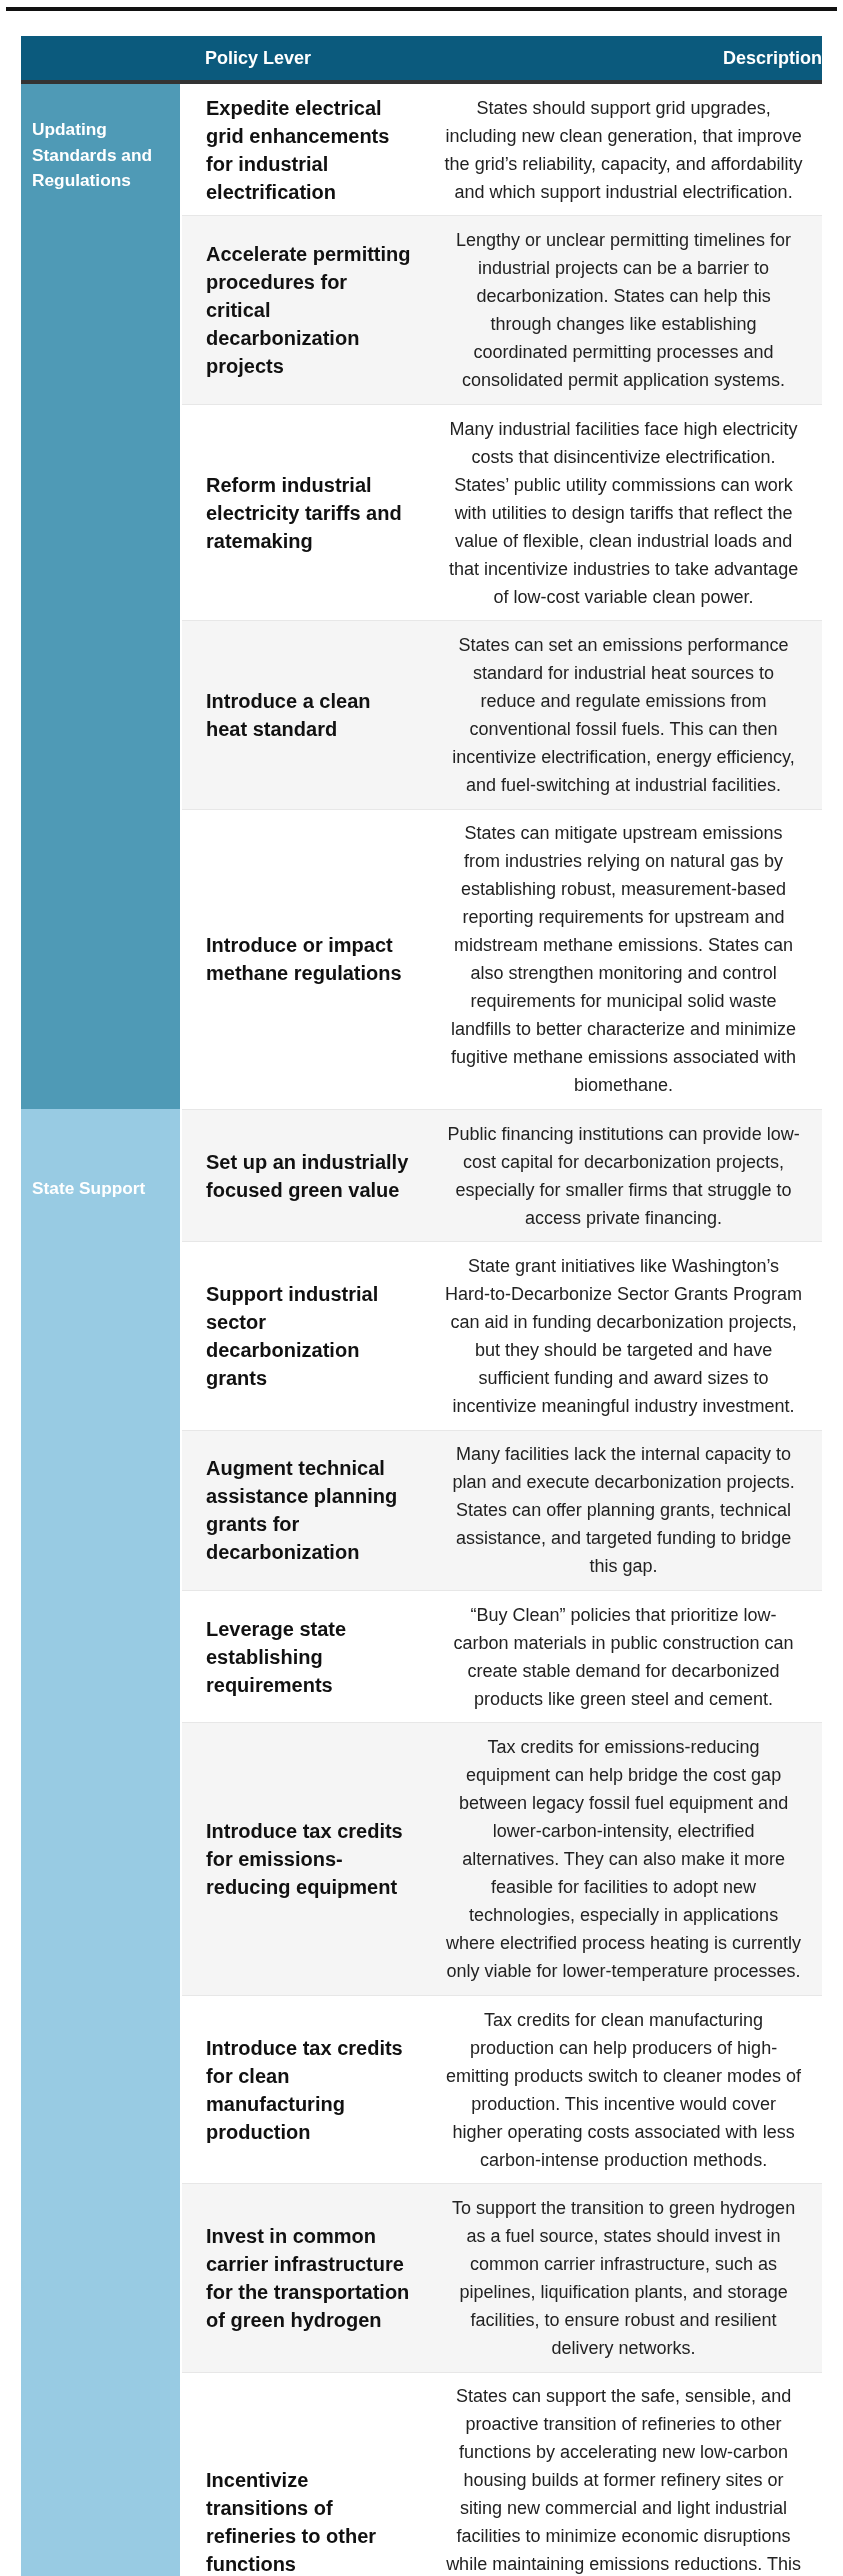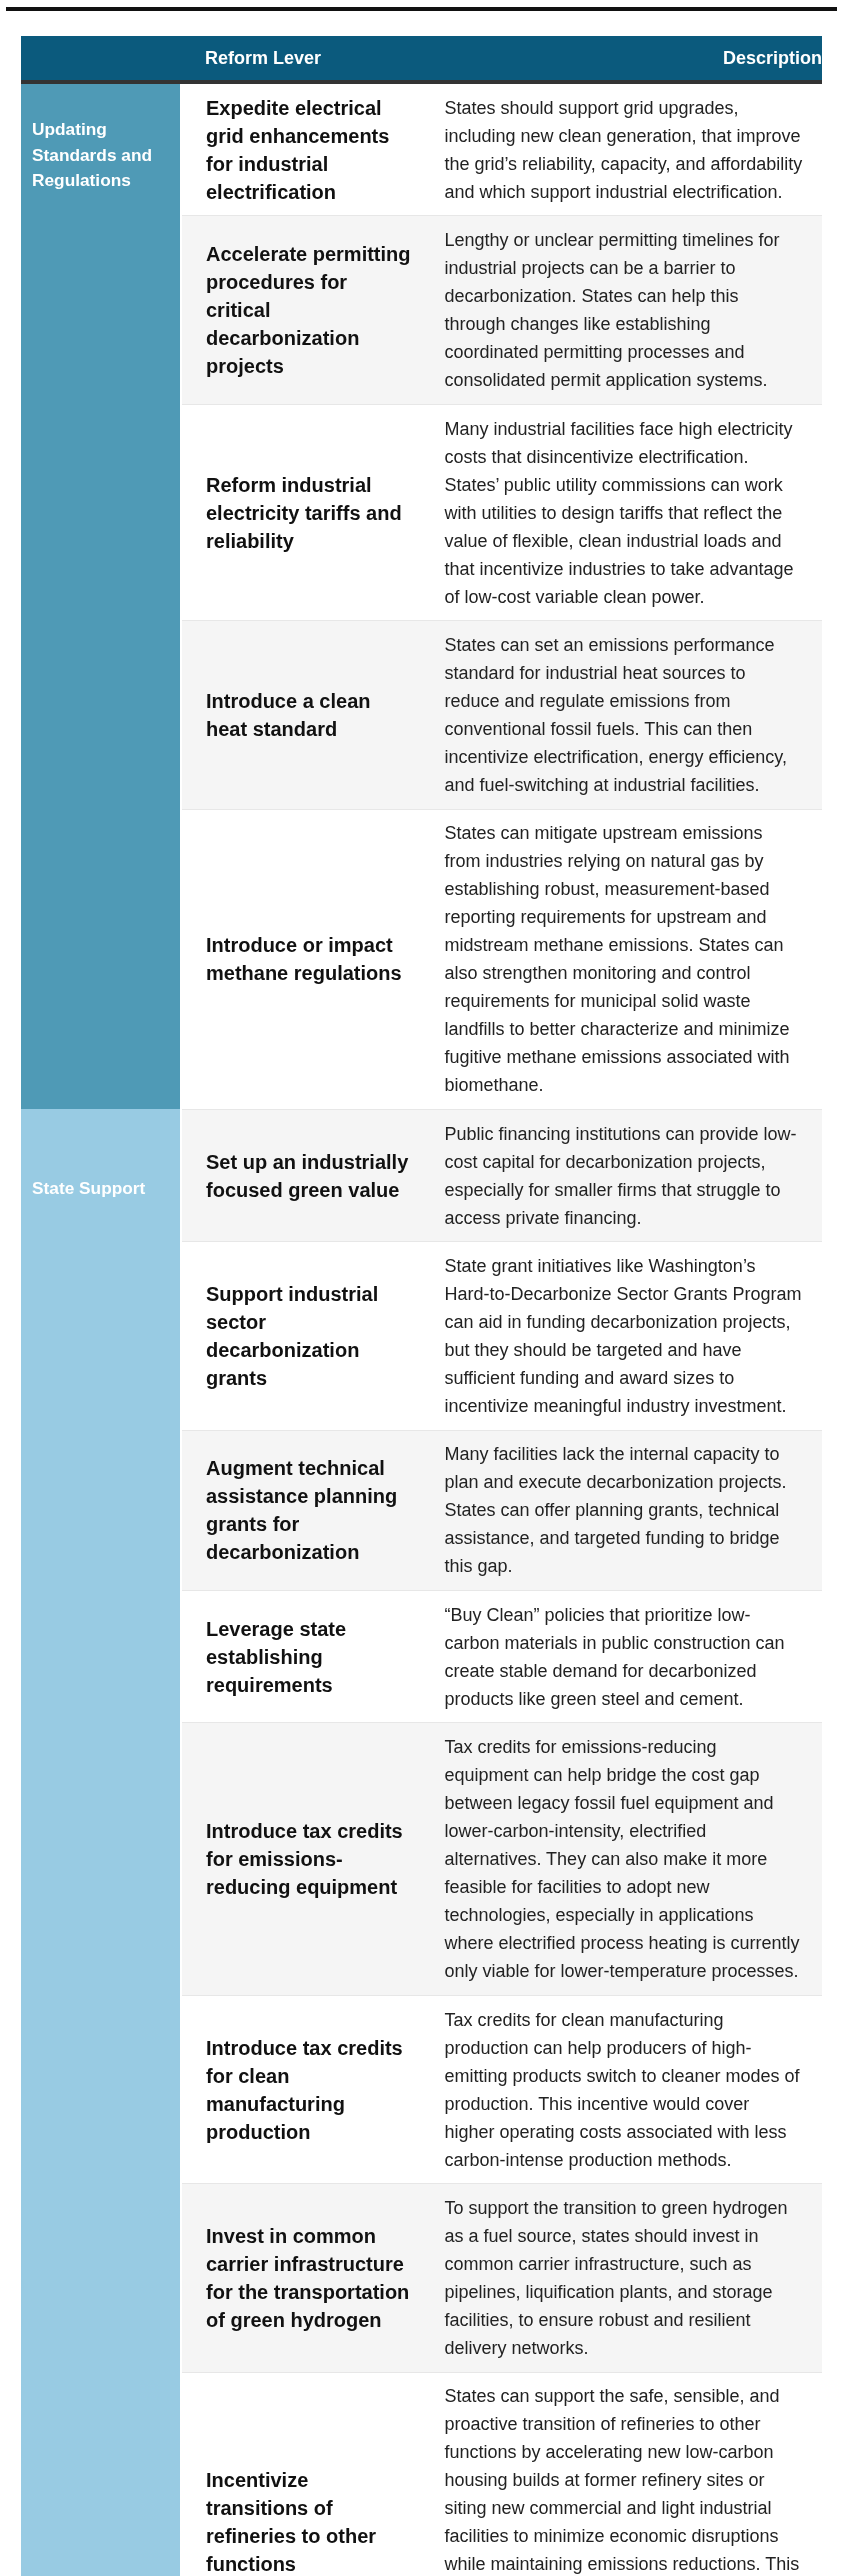--- a/index.html
+++ b/index.html
@@ -84,20 +84,21 @@
     line-height: 28px;
     padding: 9.7px 7px 9.7px 24px;
     background: var(--row-bg);
   }
   td.desc {
     color: var(--desc-text);
     font-size: 18px;
     line-height: 28px;
     padding: 9.7px 19.3px 9.7px 21.4px;
     background: var(--row-bg);
+    text-align: center;
   }
   tr.alt td.lever, tr.alt td.desc { background: var(--row-alt-bg); }
   tbody tr.divided td.lever, tbody tr.divided td.desc {
     border-top: 1.4px solid var(--row-divider);
   }
 </style>
 </head>
 <body>
 
 <div class="canvas">
@@ -106,39 +107,39 @@
 
   <table class="policy-table">
     <colgroup>
       <col class="c-cat">
       <col class="c-lever">
       <col class="c-desc">
     </colgroup>
     <thead>
       <tr>
         <th class="h-cat"></th>
-        <th class="h-lever">Reform Lever</th>
+        <th class="h-lever">Policy Lever</th>
         <th class="h-desc">Description</th>
       </tr>
     </thead>
     <tbody>
 
       <tr>
         <td class="cat cat-a" rowspan="5">
           <div class="cat-label">Updating Standards and Regulations</div>
         </td>
         <td class="lever">Expedite electrical grid enhancements for industrial electrification</td>
         <td class="desc">States should support grid upgrades, including new clean generation, that improve the grid’s reliability, capacity, and affordability and which support industrial electrification.</td>
       </tr>
       <tr class="alt divided">
         <td class="lever">Accelerate permitting procedures for critical decarbonization projects</td>
         <td class="desc">Lengthy or unclear permitting timelines for industrial projects can be a barrier to decarbonization. States can help this through changes like establishing coordinated permitting processes and consolidated permit application systems.</td>
       </tr>
       <tr class="divided">
-        <td class="lever">Reform industrial electricity tariffs and reliability</td>
+        <td class="lever">Reform industrial electricity tariffs and ratemaking</td>
         <td class="desc">Many industrial facilities face high electricity costs that disincentivize electrification. States’ public utility commissions can work with utilities to design tariffs that reflect the value of flexible, clean industrial loads and that incentivize industries to take advantage of low-cost variable clean power.</td>
       </tr>
       <tr class="alt divided">
         <td class="lever">Introduce a clean heat standard</td>
         <td class="desc">States can set an emissions performance standard for industrial heat sources to reduce and regulate emissions from conventional fossil fuels. This can then incentivize electrification, energy efficiency, and fuel-switching at industrial facilities.</td>
       </tr>
       <tr class="divided">
         <td class="lever">Introduce or impact methane regulations</td>
         <td class="desc">States can mitigate upstream emissions from industries relying on natural gas by establishing robust, measurement-based reporting requirements for upstream and midstream methane emissions. States can also strengthen monitoring and control requirements for municipal solid waste landfills to better characterize and minimize fugitive methane emissions associated with biomethane.</td>
       </tr>

